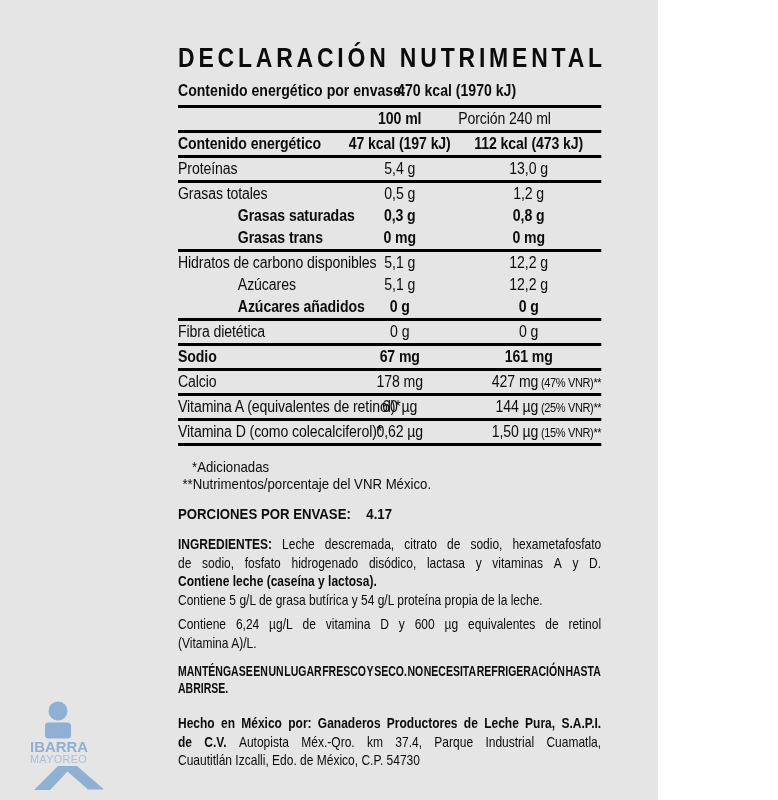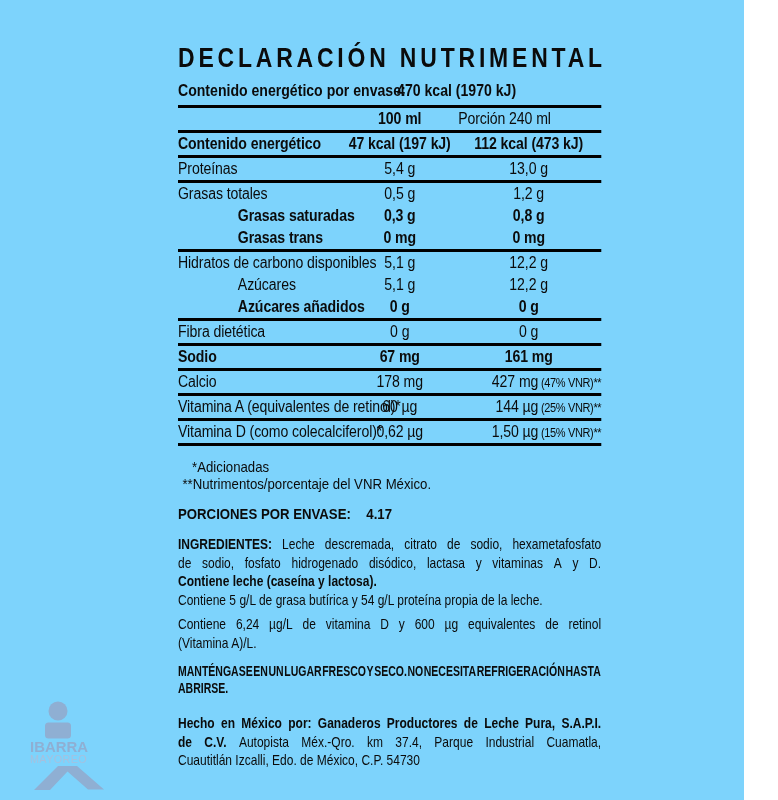--- a/index.html
+++ b/index.html
@@ -2,21 +2,21 @@
 <html style="--logo: #8FAFD3; --logo-light: #A6C0DE;"><head>
 <meta charset="utf-8">
 <style>
   html,body{margin:0;padding:0;}
   body{
     width:778px;height:800px;background:#ffffff;
     font-family:"Liberation Sans",sans-serif;
     color:#0b0b0b;
     -webkit-font-smoothing:antialiased;
   }
-  .page{position:relative;width:744px;height:800px;background:#7dd3fc;overflow:hidden;}
+  .page{position:relative;width:658px;height:800px;background:#e5e5e5;overflow:hidden;}
   .content{position:absolute;left:178px;top:45px;width:423px;}
 
   
   .sq{transform-origin:0 0;transform:scaleX(var(--s));}
 
   .title{
     font-size:27px;font-weight:700;letter-spacing:4.5px;
     margin:0;line-height:26px;white-space:nowrap;
   }
   .b{font-weight:700;}

